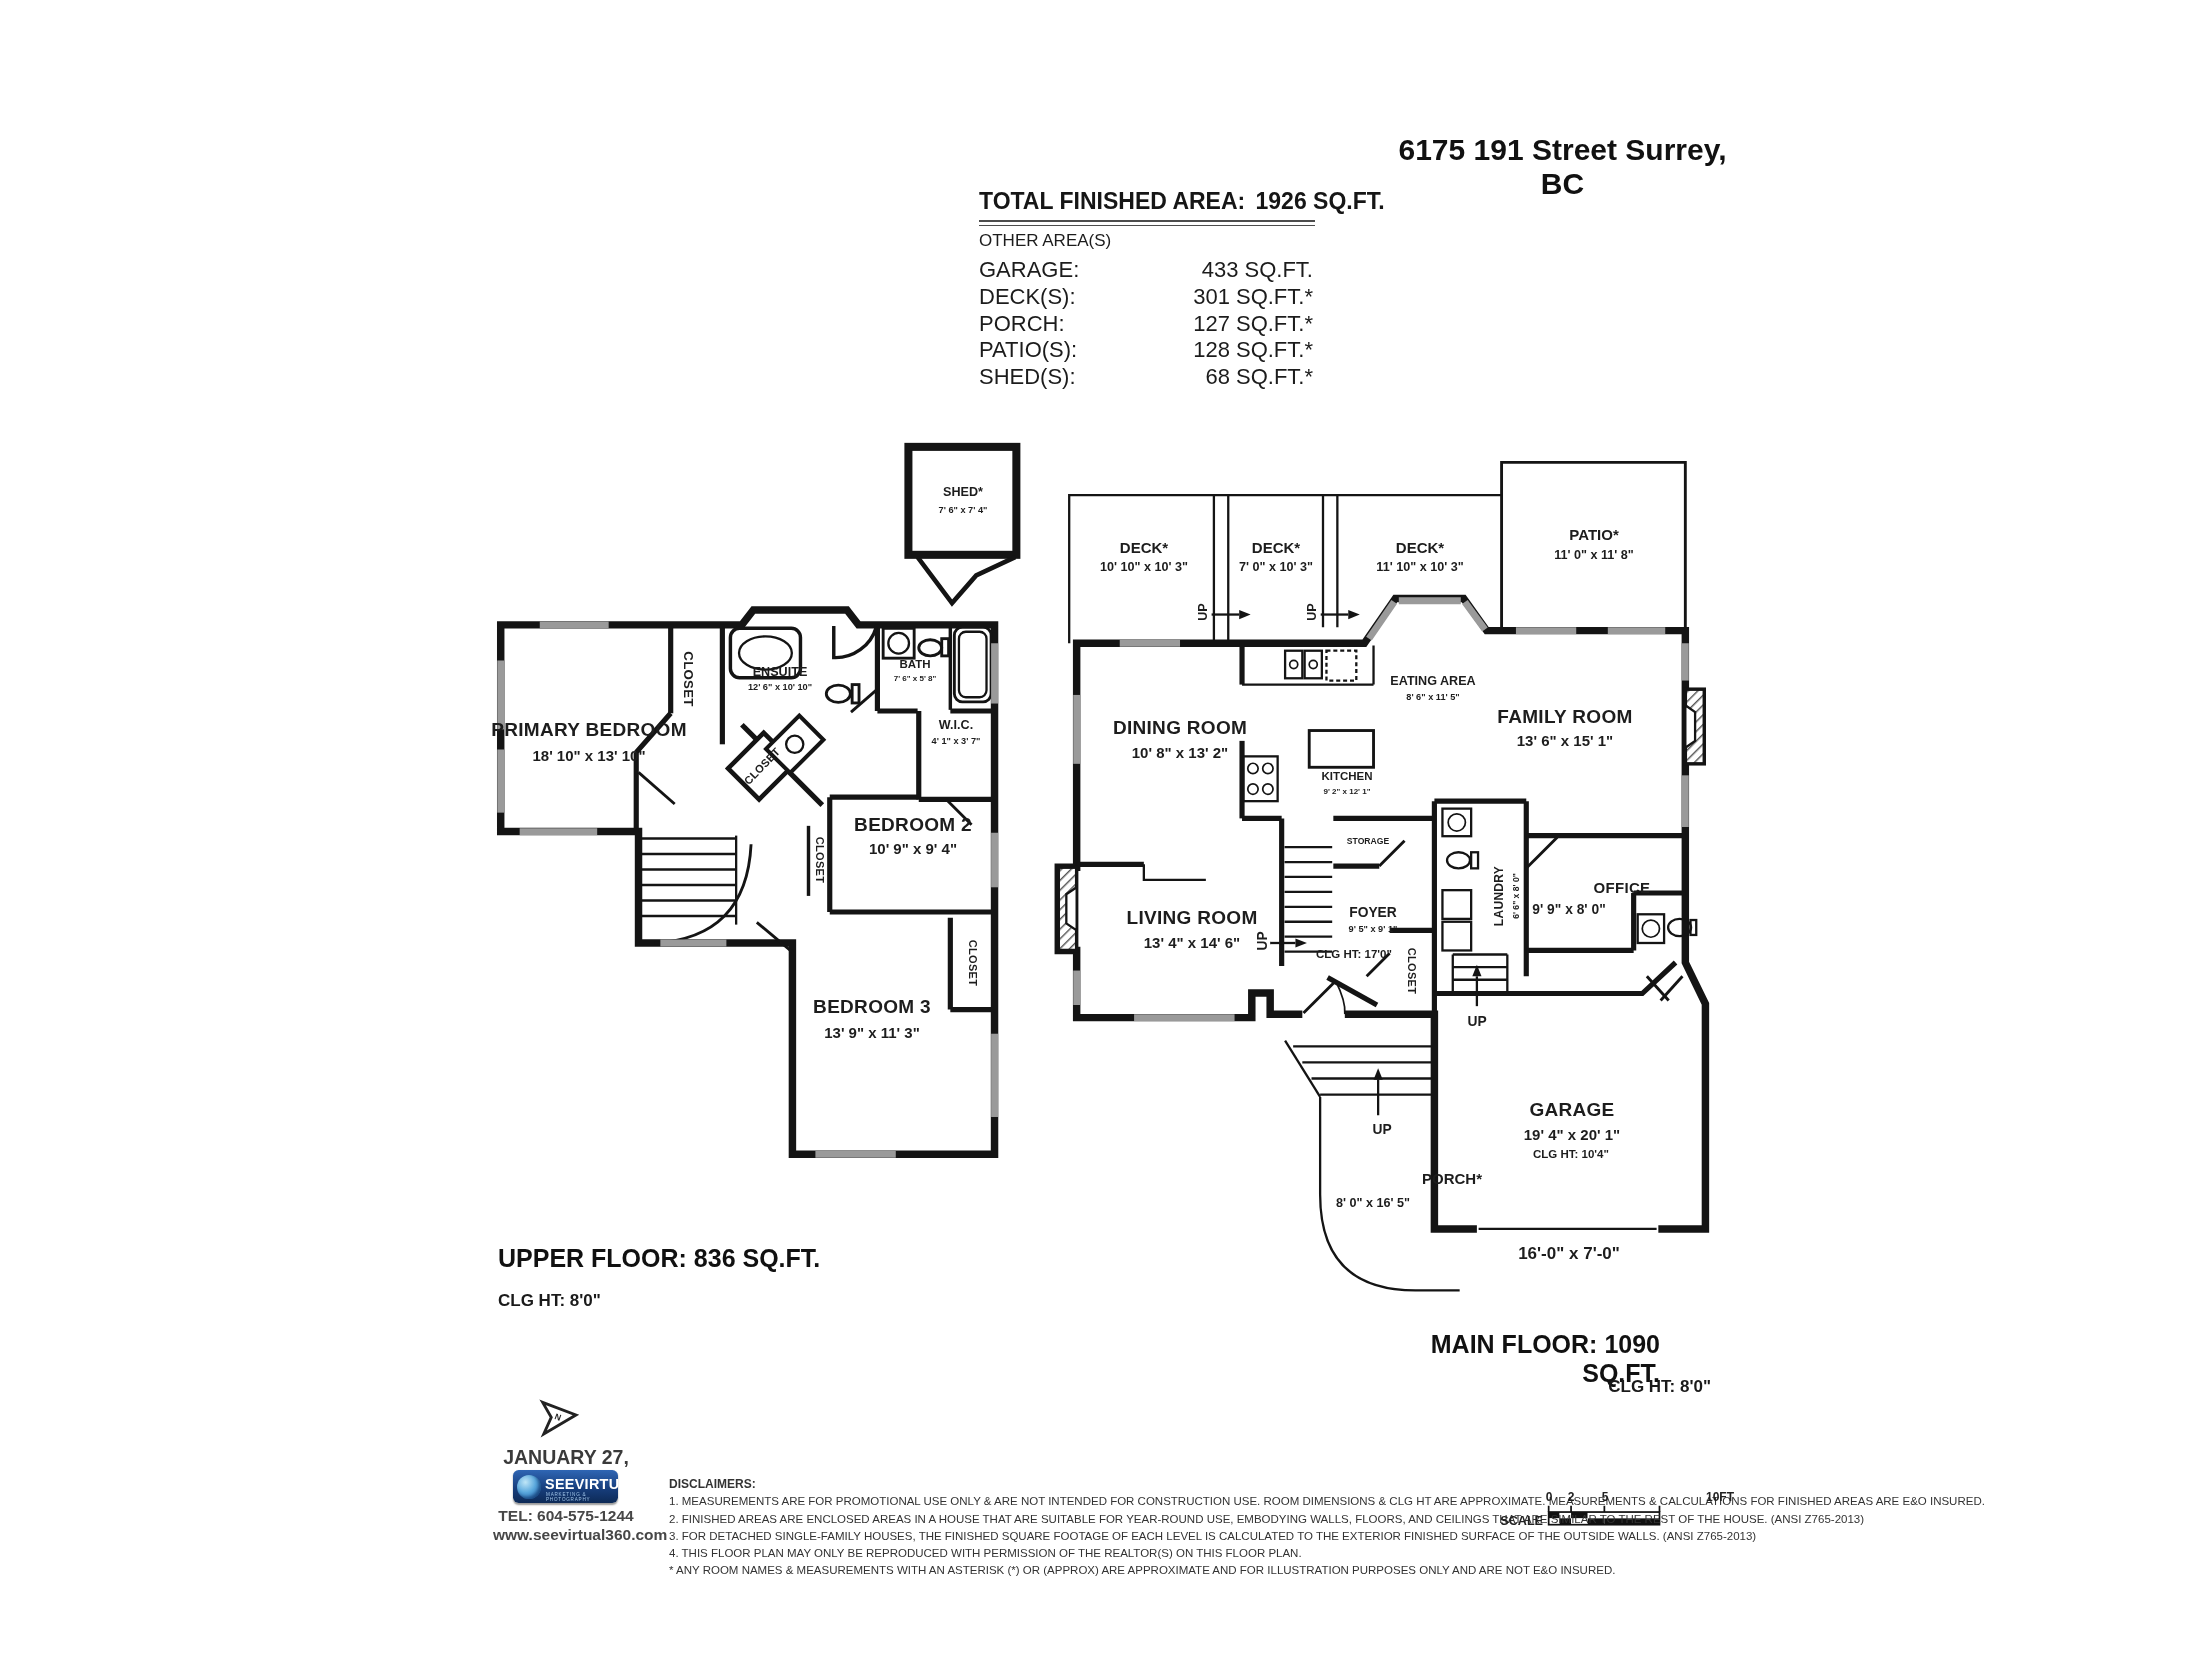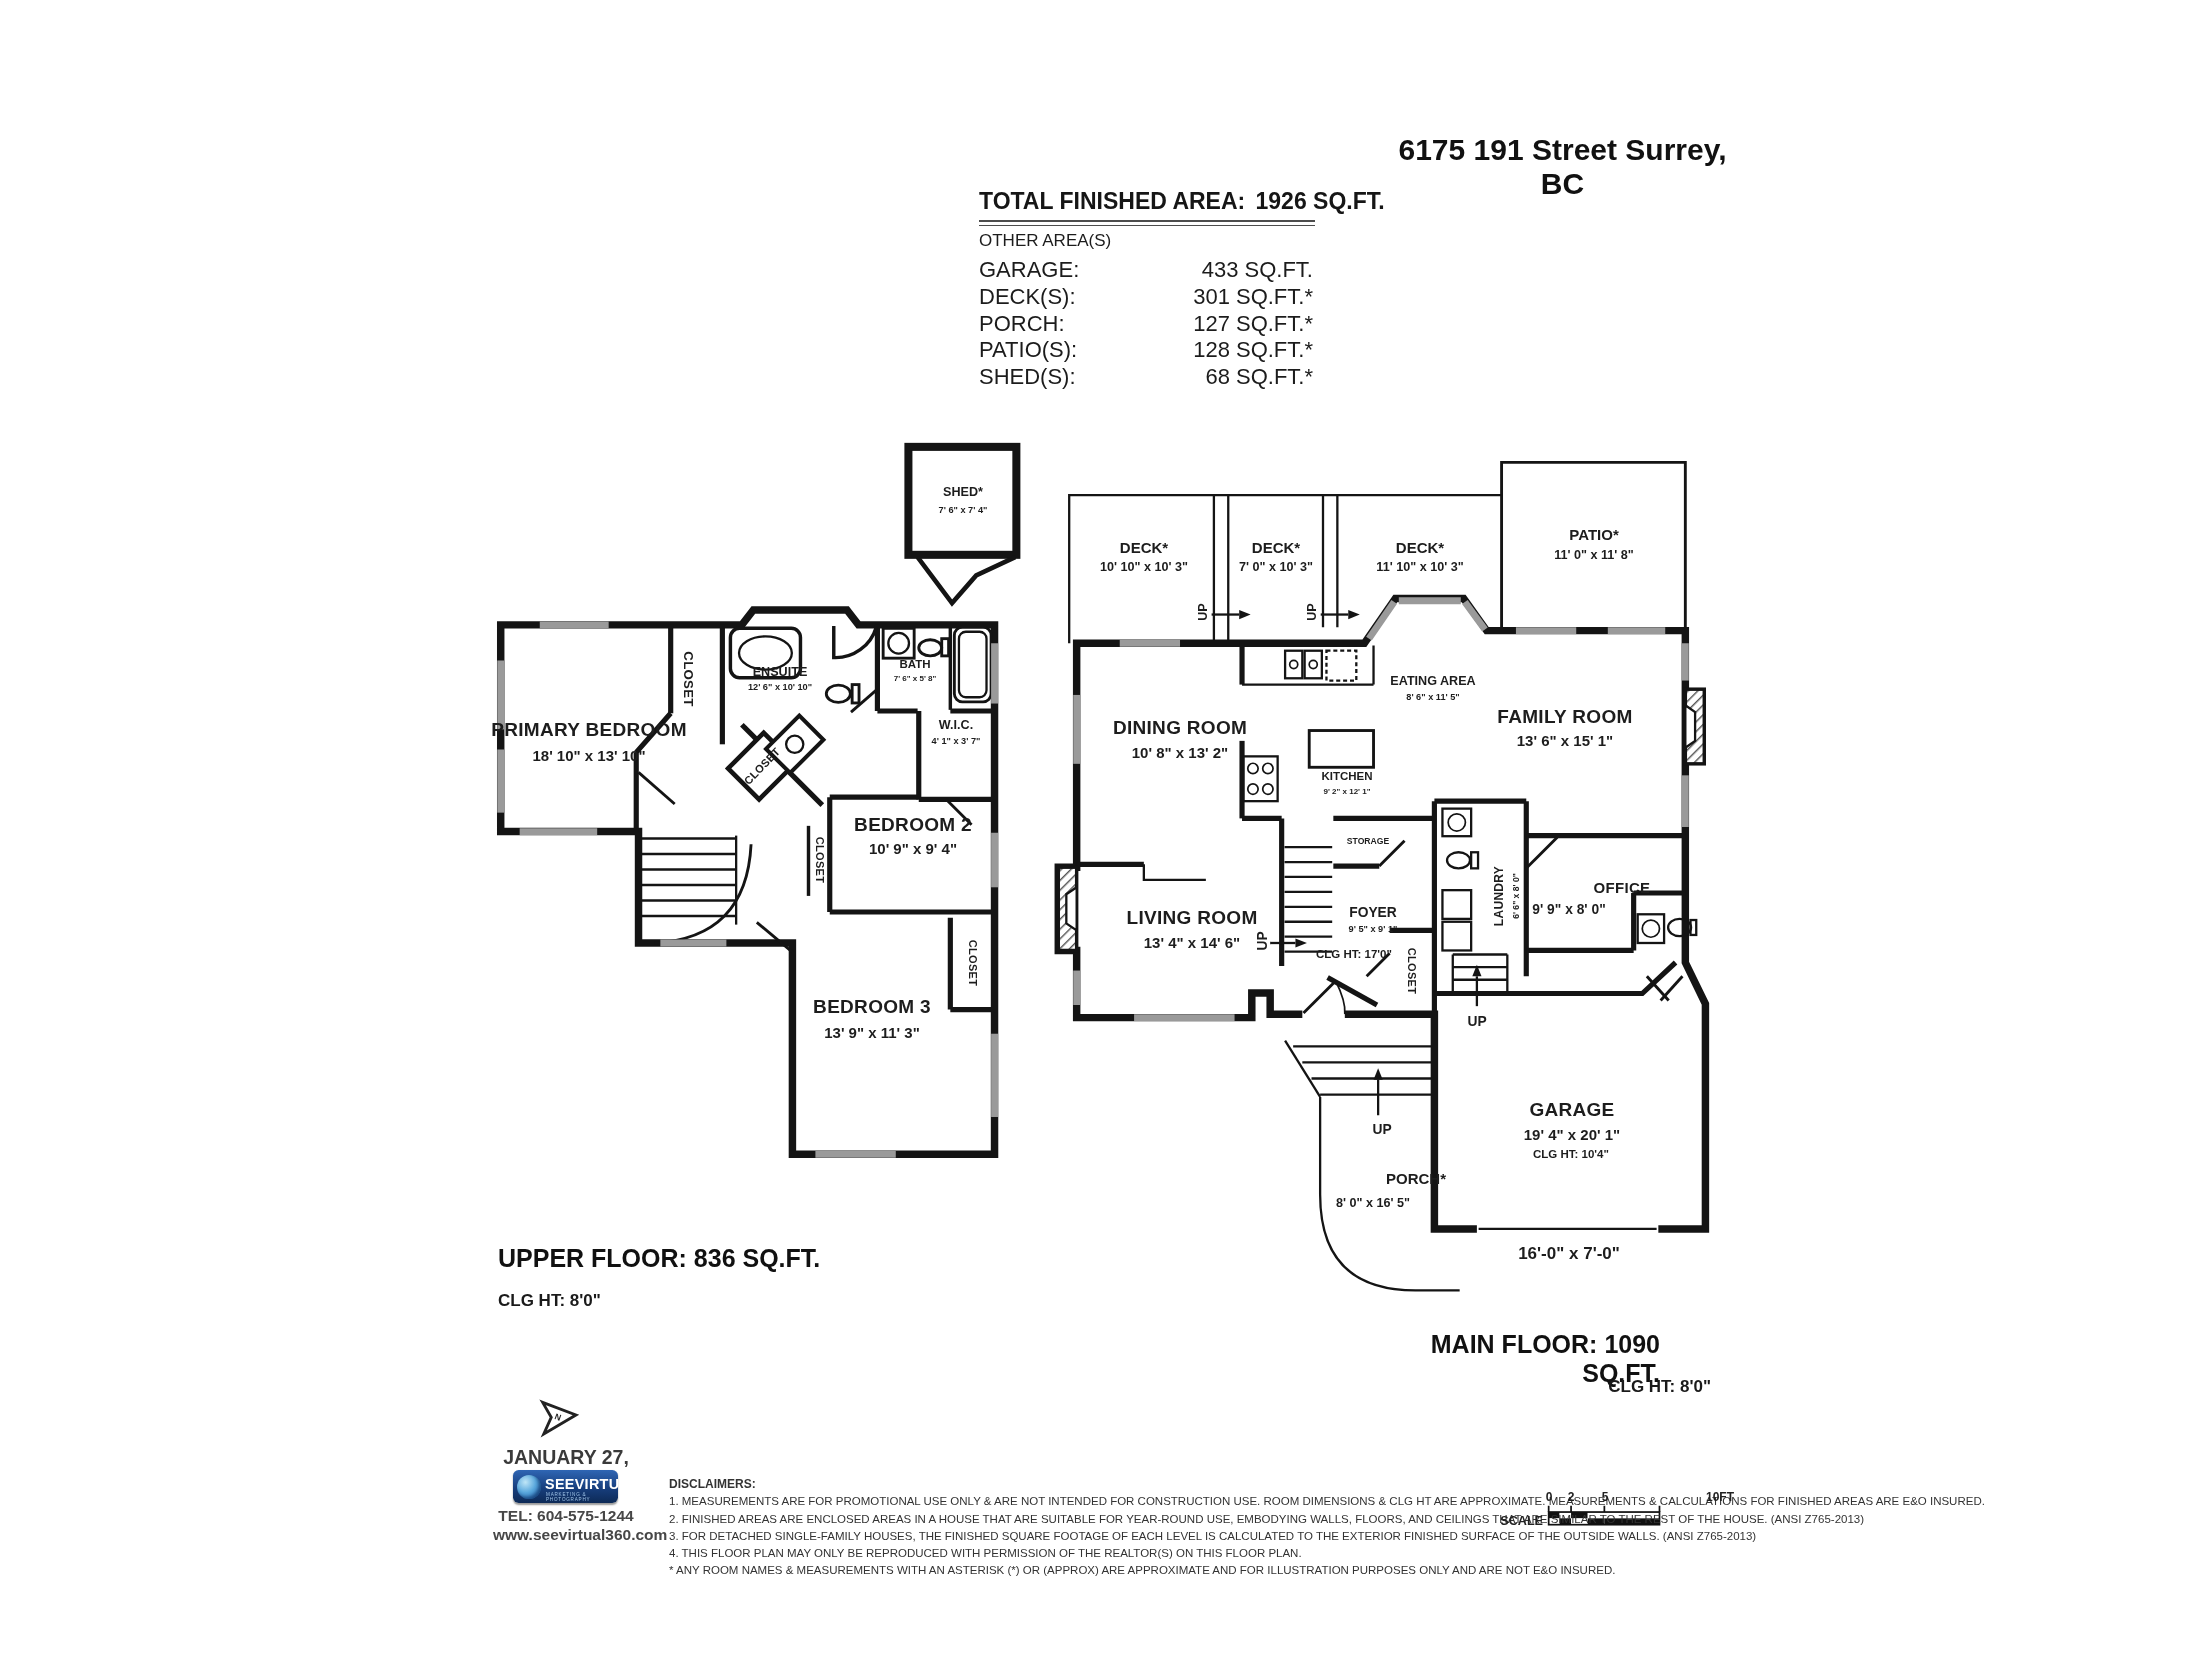--- a/index.html
+++ b/index.html
@@ -336,21 +336,21 @@
 <div class="c closet rot90" style="left:1412px;top:971px;font-size:11px">CLOSET</div>
 <div class="c closet rot" style="left:1499px;top:896px;font-size:12px">LAUNDRY</div>
 <div class="c rot" style="left:1516px;top:896px;font-size:8.6px;font-weight:bold">6' 6" x 8' 0"</div>
 <div class="c rn" style="left:1622px;top:887px;font-size:15px">OFFICE</div>
 <div class="c rd" style="left:1569px;top:909px;font-size:13.8px">9' 9" x 8' 0"</div>
 <div class="c up" style="left:1477px;top:1021px;font-size:13.8px">UP</div>
 <div class="c up" style="left:1382px;top:1129px;font-size:13.8px">UP</div>
 <div class="c rn" style="left:1572px;top:1110px">GARAGE</div>
 <div class="c rd" style="left:1572px;top:1134px">19' 4" x 20' 1"</div>
 <div class="c clg-s" style="left:1571px;top:1154px">CLG HT:  10'4"</div>
-<div class="c mn" style="left:1416px;top:1178px">PORCH*</div>
+<div class="c mn" style="left:1452px;top:1178px">PORCH*</div>
 <div class="c md" style="left:1373px;top:1203px">8' 0" x 16' 5"</div>
 <div class="c" style="left:1569px;top:1254px;font-size:17px">16'-0" x 7'-0"</div>
 
 <div class="fl-title" style="left:1356px;top:1330px;width:304px;text-align:right">MAIN FLOOR: 1090 SQ.FT.</div>
 <div class="fl-clg" style="left:1407px;top:1377px;width:304px;text-align:right">CLG HT: 8'0"</div>
 
 <div class="c" style="left:558px;top:1417px;font-size:8.6px;transform:translate(-50%,-50%) rotate(20deg)">N</div>
 <div class="date">JANUARY 27, 2026</div>
 <div class="logo">
   <div class="globe"></div>

